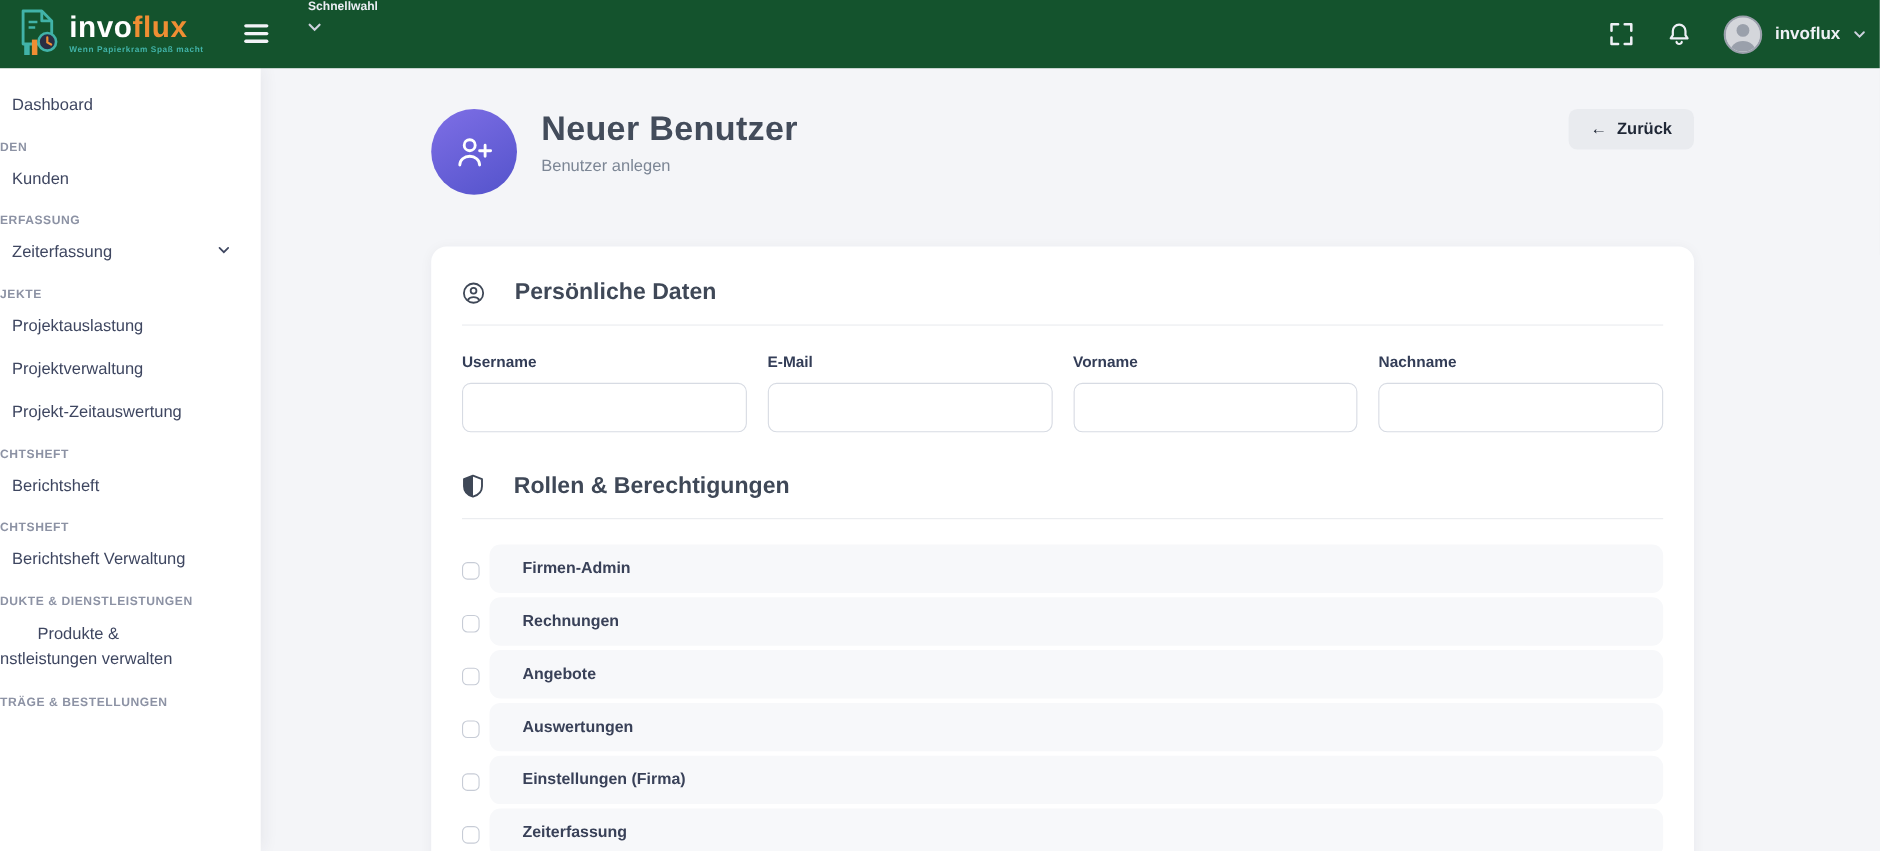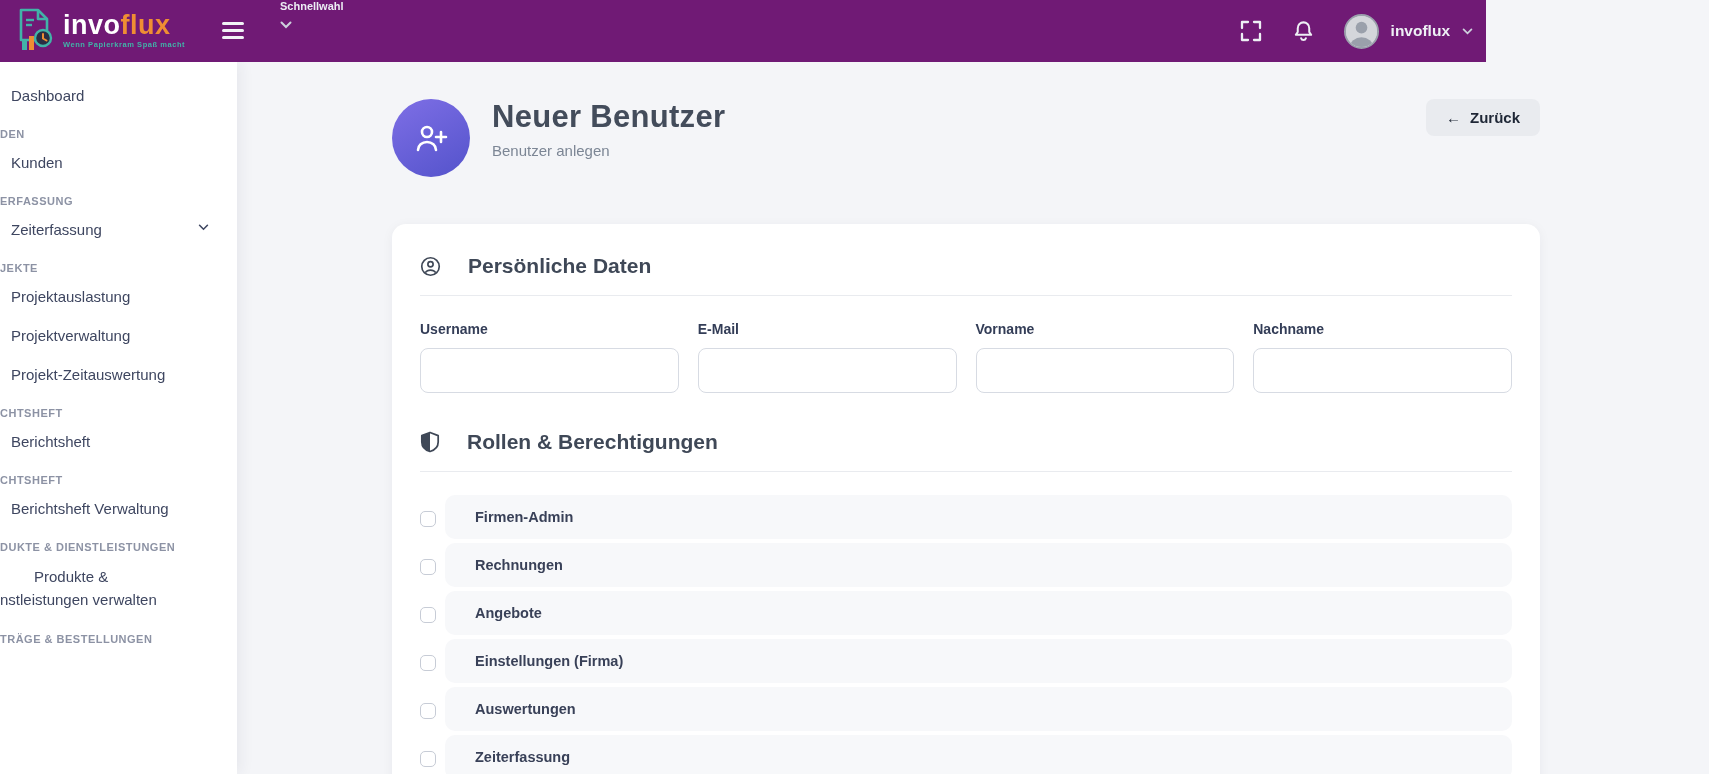--- a/index.html
+++ b/index.html
@@ -1,21 +1,21 @@
 <!DOCTYPE html>
 <html><head>
 <meta charset="utf-8">
 <style>
   * { box-sizing: border-box; }
   html,body { margin:0; padding:0; }
   body { font-family:"Liberation Sans", sans-serif; background:#e8e9ec; }
   .screen { position:relative; width:1709px; height:774px; overflow:hidden; background:#f4f5f8; }
 
   
-  .navbar { position:absolute; top:0; left:0; width:1486px; height:62px; background:#701a75; z-index:30; }
+  .navbar { position:absolute; top:0; left:0; width:1709px; height:62px; background:#14532d; z-index:30; }
   .logo { position:absolute; left:14px; top:7px; display:flex; align-items:center; gap:9px; }
   .logo-text { display:flex; flex-direction:column; line-height:1; }
   .brand { font-size:27px; font-weight:700; color:#ffffff; letter-spacing:.5px; }
   .brand .accent { color:#ef8e33; }
   .tagline { font-size:7.5px; color:#41b3a8; letter-spacing:.55px; margin-top:2px; font-weight:700; }
   .hamburger { position:absolute; left:222px; top:17px; width:26px; height:26px; display:flex; flex-direction:column; justify-content:center; gap:4px; cursor:pointer; }
   .hamburger span { display:block; width:22px; height:3px; background:#f2f3f7; border-radius:2px; }
   .quickpick { position:absolute; left:280px; top:0; height:62px; display:flex; align-items:flex-start; gap:9px; color:#eceef4; font-size:11px; font-weight:600; cursor:pointer;flex-direction:column; }
   .nav-right { position:absolute; right:13px; top:0; height:62px; display:flex; align-items:center; gap:27px; }
   .nav-icon { width:26px; height:26px; display:flex; align-items:center; justify-content:center; cursor:pointer; }
@@ -219,27 +219,27 @@
           </div>
           <div class="role-row">
             <input type="checkbox" class="role-check" style="">
             <div class="role-box">
               <span>Angebote</span>
             </div>
           </div>
           <div class="role-row">
             <input type="checkbox" class="role-check" style="">
             <div class="role-box">
+              <span>Auswertungen</span>
+            </div>
+          </div>
+          <div class="role-row">
+            <input type="checkbox" class="role-check" style="">
+            <div class="role-box">
               <span>Einstellungen (Firma)</span>
-            </div>
-          </div>
-          <div class="role-row">
-            <input type="checkbox" class="role-check" style="">
-            <div class="role-box">
-              <span>Auswertungen</span>
             </div>
           </div>
           <div class="role-row">
             <input type="checkbox" class="role-check" style="">
             <div class="role-box">
               <span>Zeiterfassung</span>
             </div>
           </div>
         </div>
     </div>

